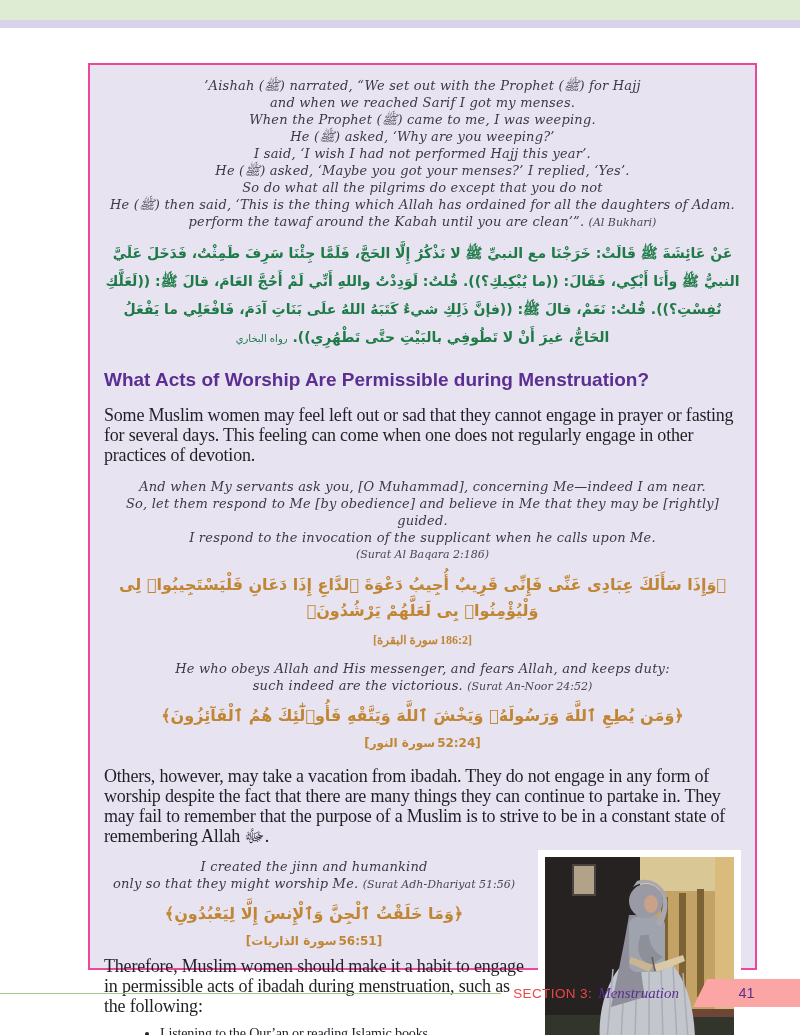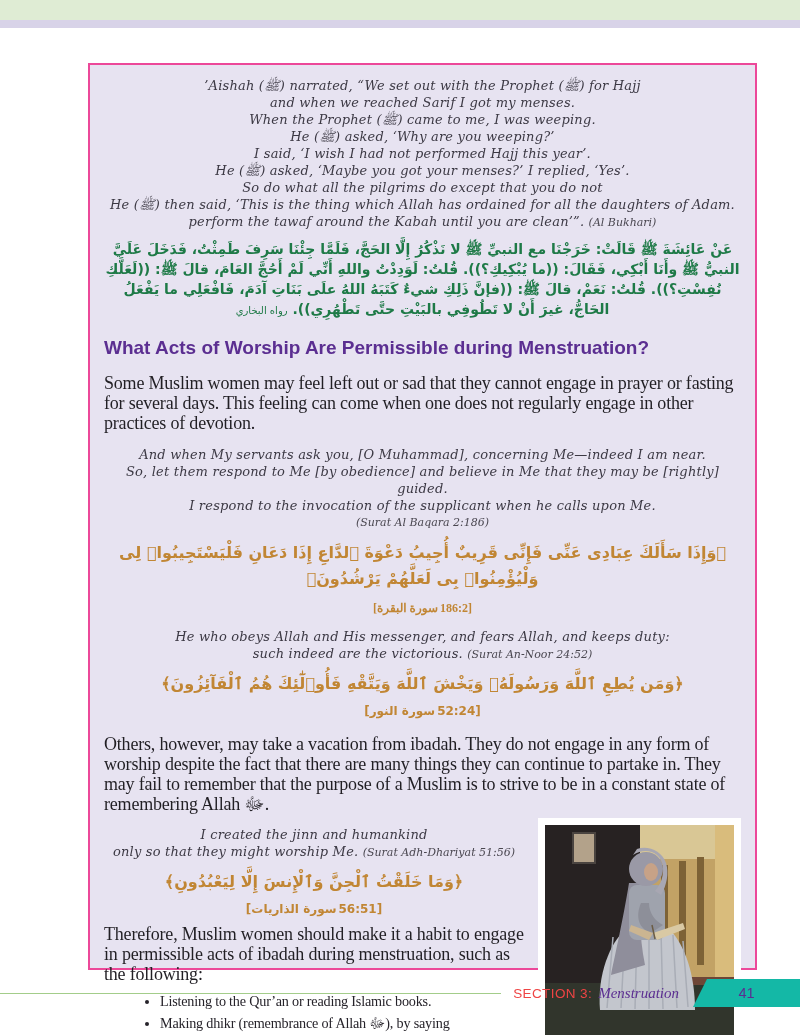--- a/index.html
+++ b/index.html
@@ -20,21 +20,21 @@
     color:#26232a;
   }
 
   
   .script { font-family:"DejaVu Serif",serif; font-style:italic; color:#3c3944;
             font-size:13px; line-height:17px; text-align:center; letter-spacing:.2px; }
   .script .src { font-size:11px; color:#4a4750; letter-spacing:0; }
 
   
   .ar { font-family:"DejaVu Sans","Liberation Sans",sans-serif; direction:rtl; text-align:center; }
-  .ar-hadith { color:#1e7a47; font-weight:bold; font-size:14px; line-height:20px; margin-top:8px; }
+  .ar-hadith { color:#1e7a47; font-weight:bold; font-size:14px; line-height:28px; margin-top:8px; }
   .ar-hadith .src { font-size:10px; font-weight:normal; }
   .ar-verse  { color:#c18634; font-weight:bold; font-size:16px; line-height:26px; }
   .vref { font-size:12px; color:#c18634; font-weight:bold; direction:ltr; unicode-bidi:isolate;
           margin:0 4px; white-space:nowrap; }
   .vref .vnum { margin-left:2px; }
   .ref-line { text-align:center; margin-top:6px; }
 
   .heading { font-family:"Liberation Sans","DejaVu Sans",sans-serif; font-weight:bold;
              font-size:19px; color:#5b2e91; margin-top:16px; }
 
@@ -59,21 +59,21 @@
   .photo-frame svg { width:100%; height:100%; display:block; }
 
   
   .footer { position:absolute; left:0; top:979px; width:800px; height:28px;
             display:flex; align-items:center; }
   .footer-line { flex:1; height:1px; background:#a3cd8a; margin-right:12px; }
   .footer-label { font-family:"Liberation Sans","DejaVu Sans",sans-serif; font-weight:normal;
                   font-size:13.5px; color:#ef4444; letter-spacing:.4px; }
   .footer-title { font-family:"Liberation Serif","DejaVu Serif",serif; font-style:italic;
                   font-size:15px; color:#5b2e91; margin-left:6px; margin-right:14px; }
-  .page-badge { width:107px; height:28px; background:#14b8a6;
+  .page-badge { width:107px; height:28px; background:#fca5a5;
                 clip-path:polygon(14px 0, 107px 0, 107px 28px, 0 28px);
                 display:flex; align-items:center; justify-content:center; }
   .page-badge span { font-family:"Liberation Sans","DejaVu Sans",sans-serif;
                      font-size:14.5px; color:#5b2e91; font-weight:500; }
 </style>
 </head>
 <body>
 
 <div class="band-green"></div>
 <div class="band-lav"></div>

